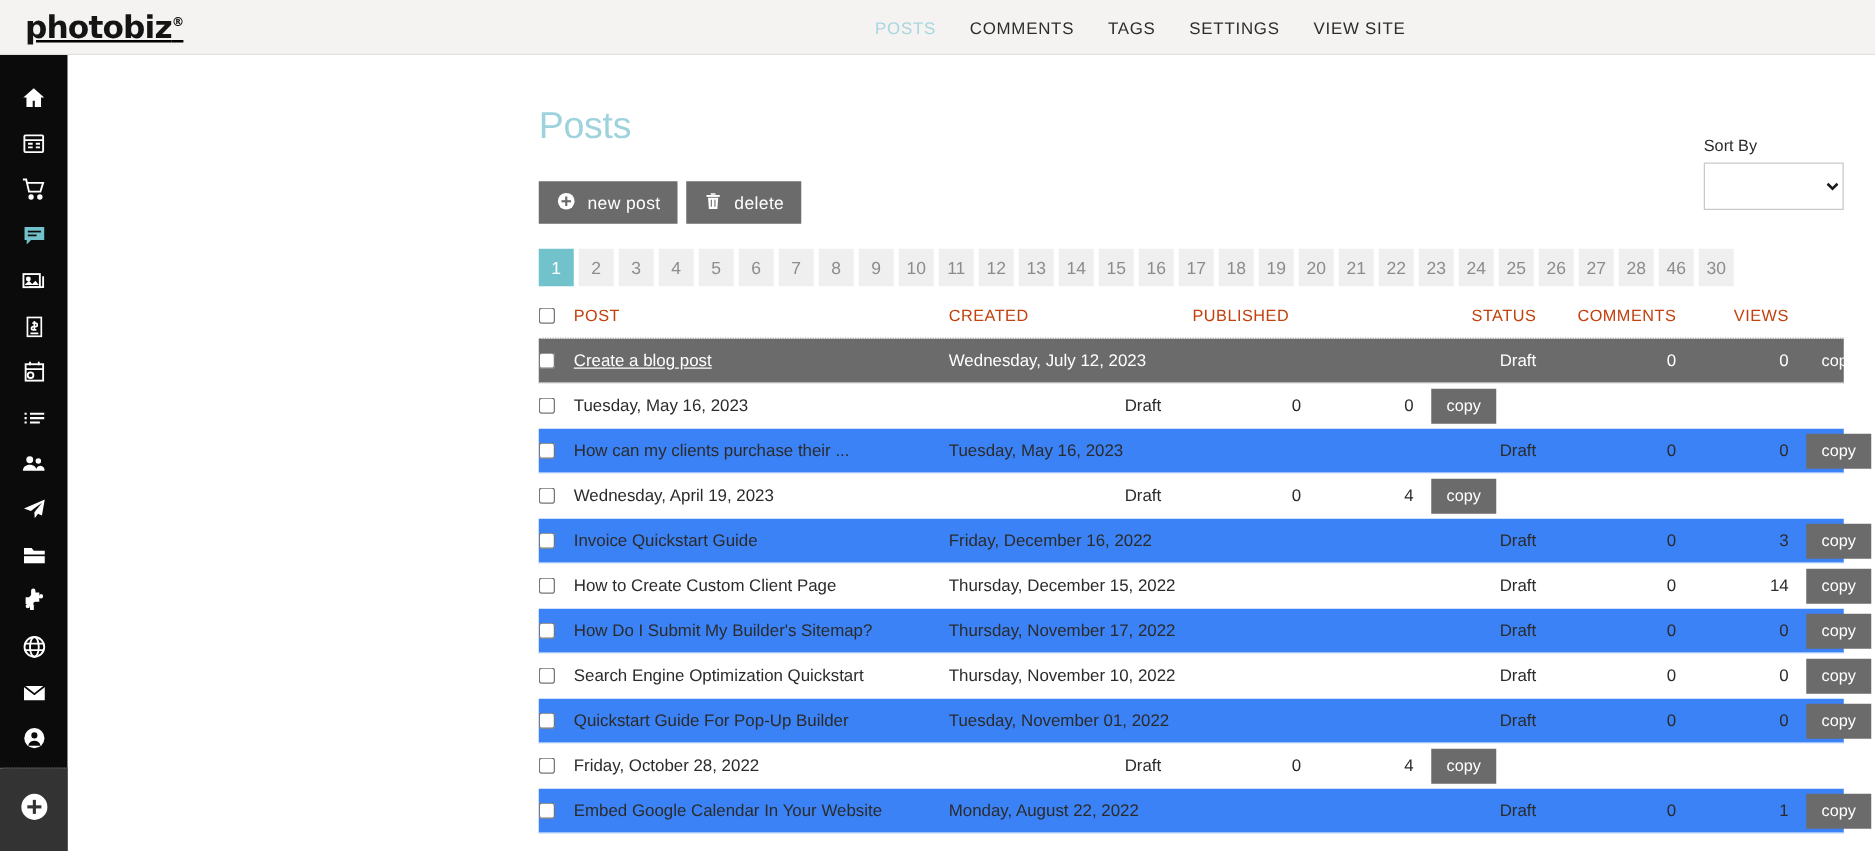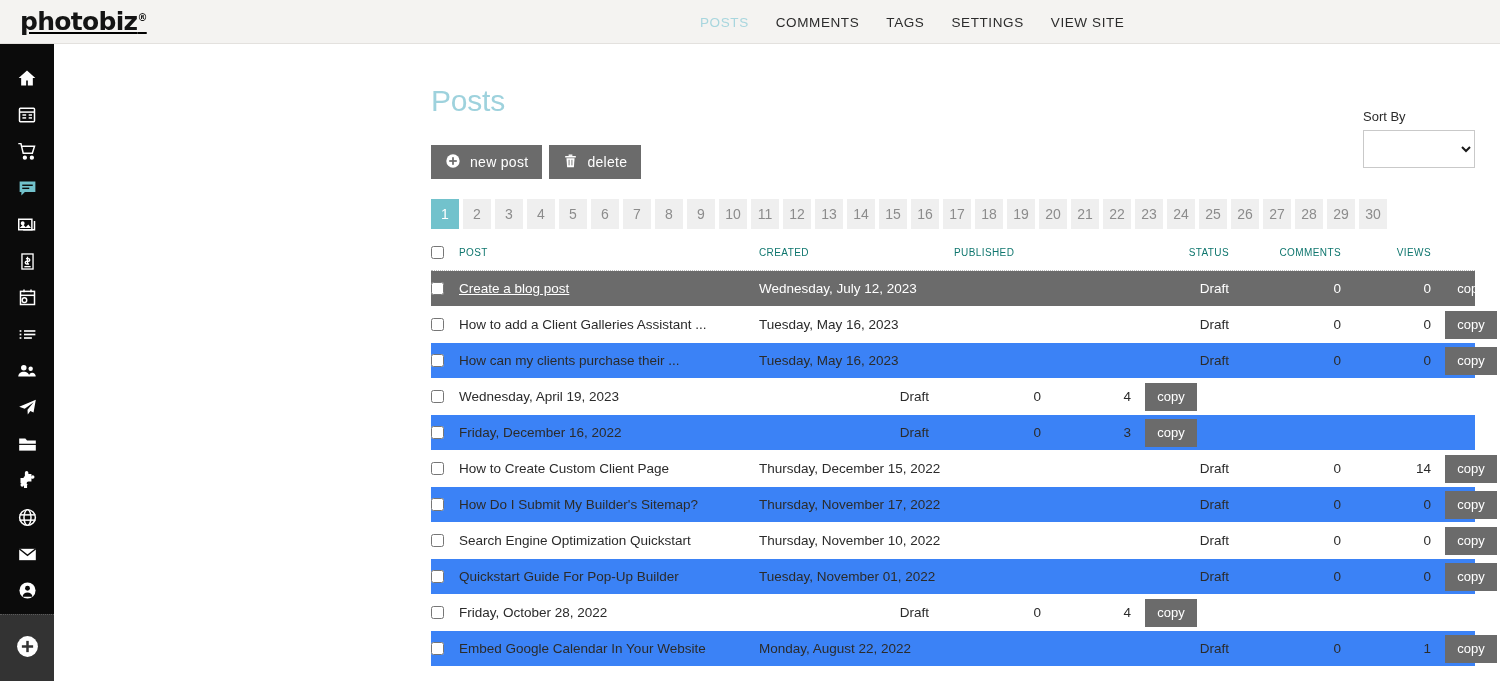--- a/index.html
+++ b/index.html
@@ -121,21 +121,21 @@
 
   
   #table { position: absolute; left: 377px; top: 197px; width: 1044px; }
   .thead {
     display: flex; align-items: center;
     height: 30px;
     border-bottom: 1px dotted #b9b9b9;
     padding-bottom: 6px;
   }
   .th {
-    font-size: 10px; color: #0f766e; letter-spacing: 0.4px;
+    font-size: 13px; color: #c2410c; letter-spacing: 0.4px;
   }
   .c-check { width: 28px; flex: 0 0 28px; display:flex; align-items:center; }
   .c-post  { width: 300px; flex: 0 0 300px; }
   .c-created { width: 195px; flex: 0 0 195px; }
   .c-pub   { width: 185px; flex: 0 0 185px; }
   .c-status{ width: 90px; flex: 0 0 90px; text-align: right; }
   .c-comm  { width: 112px; flex: 0 0 112px; text-align: right; }
   .c-views { width: 90px; flex: 0 0 90px; text-align: right; }
   .c-copy  { width: 66px; flex: 0 0 66px; display:flex; justify-content:flex-end; }
 
@@ -405,21 +405,21 @@
       <div class="page-btn">19</div>
       <div class="page-btn">20</div>
       <div class="page-btn">21</div>
       <div class="page-btn">22</div>
       <div class="page-btn">23</div>
       <div class="page-btn">24</div>
       <div class="page-btn">25</div>
       <div class="page-btn">26</div>
       <div class="page-btn">27</div>
       <div class="page-btn">28</div>
-      <div class="page-btn">29</div>
+      <div class="page-btn">46</div>
       <div class="page-btn">30</div>
     </div>
 
   <div id="table">
     <div class="thead">
       <div class="c-check">
         <input type="checkbox" style="">
       </div>
       <div class="c-post th">POST</div>
       <div class="c-created th">CREATED</div>
@@ -441,21 +441,20 @@
           <div class="c-comm cell">0</div>
           <div class="c-views cell">0</div>
           <div class="c-copy">
             <button class="copy-btn">copy</button>
           </div>
         </div>
         <div class="trow odd">
           <div class="c-check">
             <input type="checkbox" style="">
           </div>
-          <div class="c-post post-title cell">How to add a Client Galleries Assistant ...</div>
           <div class="c-created cell">Tuesday, May 16, 2023</div>
           <div class="c-pub cell"></div>
           <div class="c-status cell">Draft</div>
           <div class="c-comm cell">0</div>
           <div class="c-views cell">0</div>
           <div class="c-copy">
             <button class="copy-btn">copy</button>
           </div>
         </div>
         <div class="trow even">
@@ -482,20 +481,21 @@
           <div class="c-comm cell">0</div>
           <div class="c-views cell">4</div>
           <div class="c-copy">
             <button class="copy-btn">copy</button>
           </div>
         </div>
         <div class="trow even">
           <div class="c-check">
             <input type="checkbox" style="">
           </div>
+          <div class="c-post post-title cell">Invoice Quickstart Guide</div>
           <div class="c-created cell">Friday, December 16, 2022</div>
           <div class="c-pub cell"></div>
           <div class="c-status cell">Draft</div>
           <div class="c-comm cell">0</div>
           <div class="c-views cell">3</div>
           <div class="c-copy">
             <button class="copy-btn">copy</button>
           </div>
         </div>
         <div class="trow odd">

